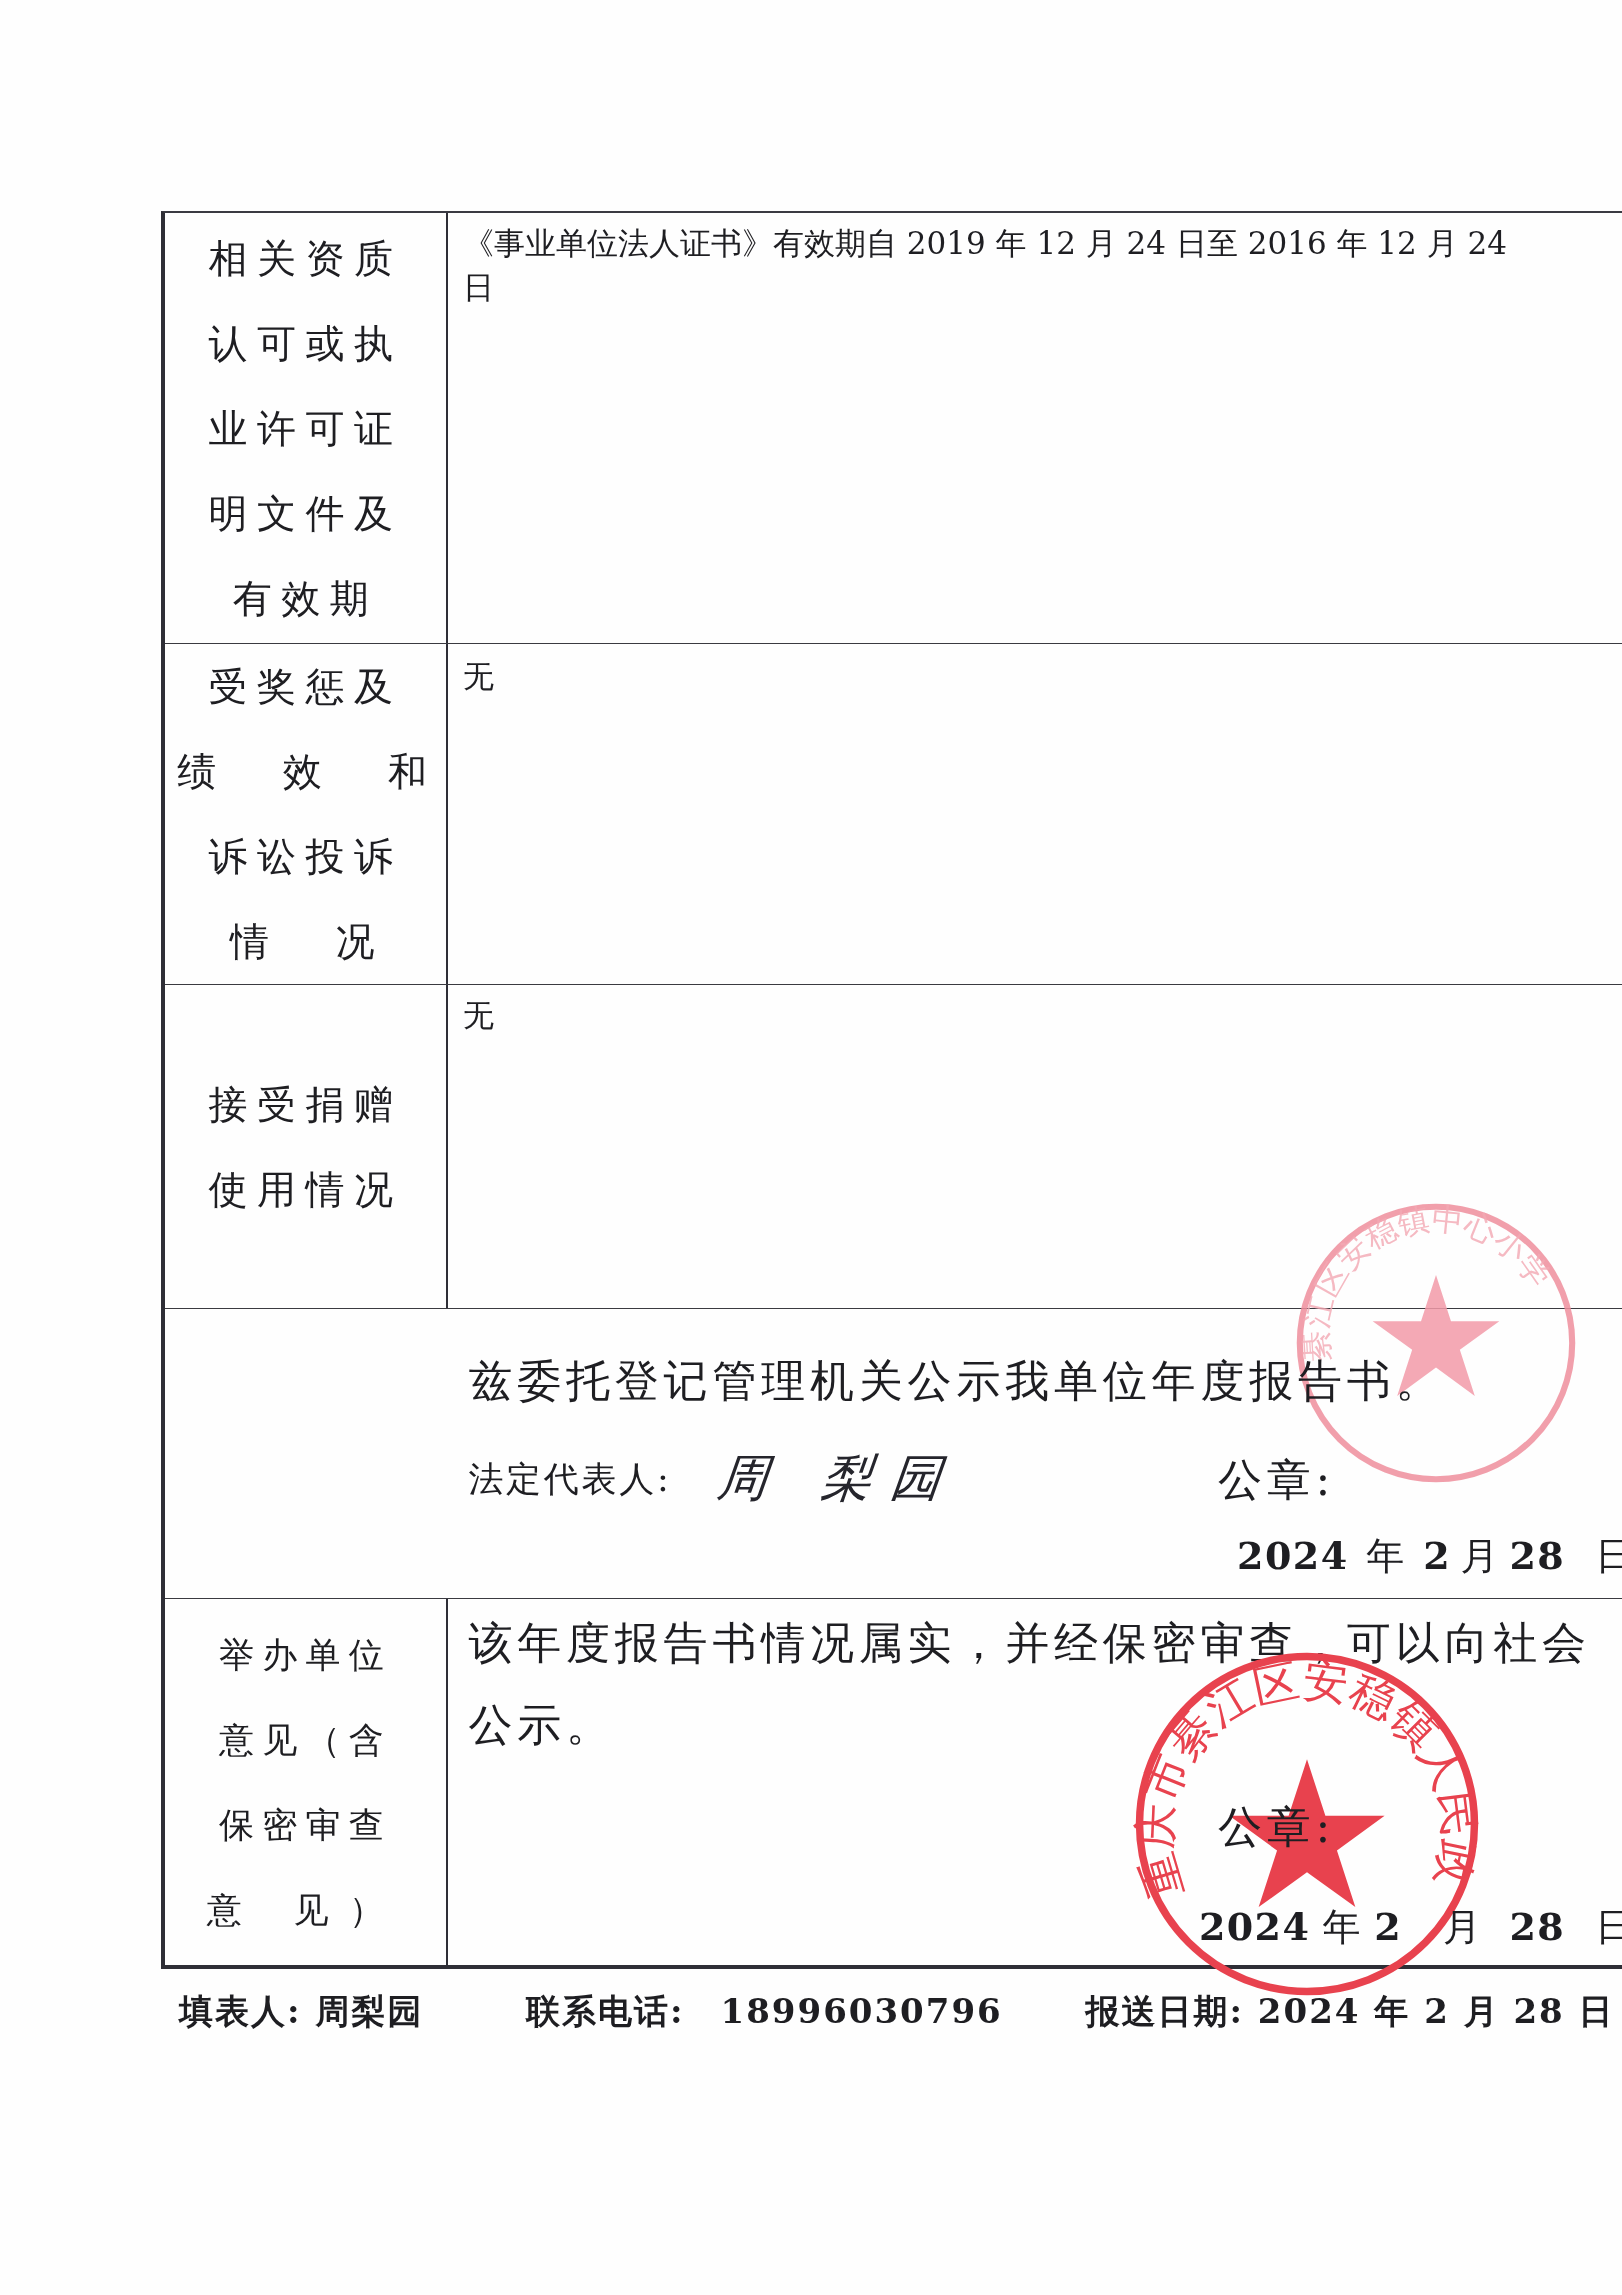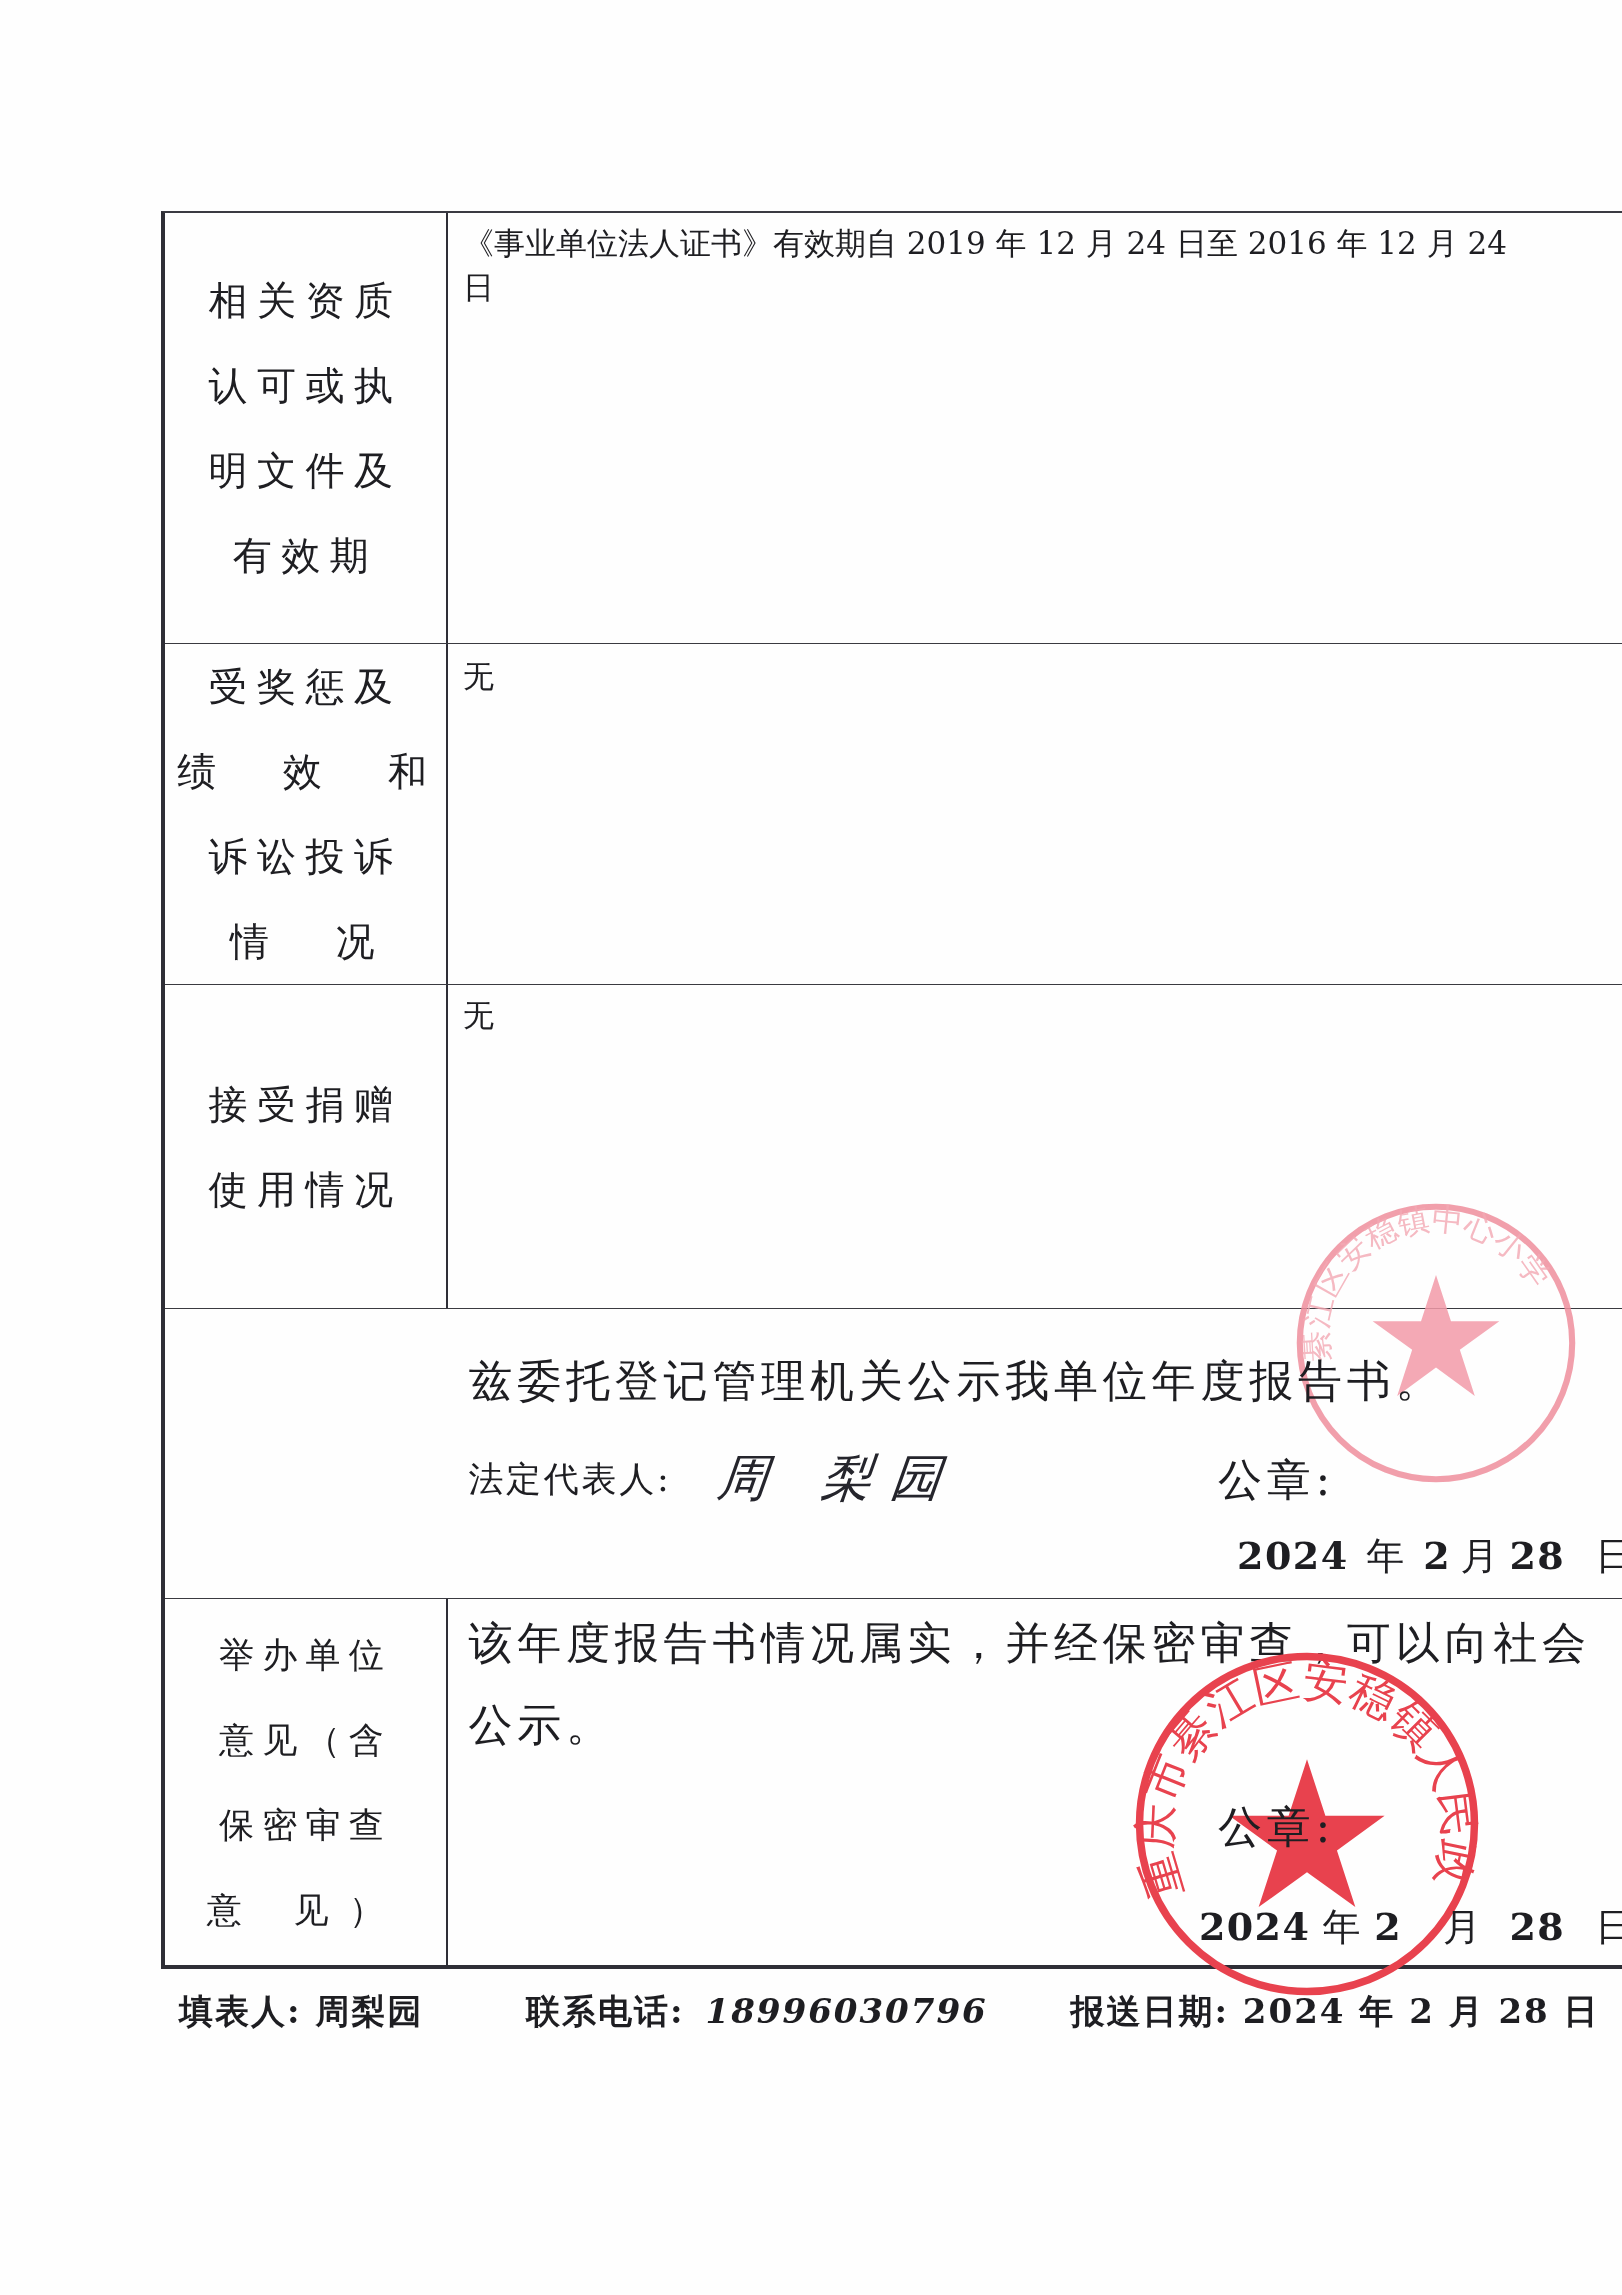--- a/index.html
+++ b/index.html
@@ -38,20 +38,21 @@
 <body>
 
 <div class="page">
 
   <div class="table">
 
     <div class="row" style="top:0; height:431px;">
       <div class="label-cell" style="padding-top:0;">
         <div class="label-line">相关资质</div>
         <div class="label-line">认可或执</div>
+        <div class="label-line">业许可证</div>
         <div class="label-line">明文件及</div>
         <div class="label-line">有效期</div>
       </div>
       <div class="content-cell" style="padding-left:15px;">
         <div class="plain" style="padding-top:8.2px; white-space:nowrap;">《事业单位法人证书》有效期自 2019 年 12 月 24 日至 2016 年 12 月 24</div>
         <div class="plain" style="padding-top:0;">日</div>
       </div>
     </div>
 
     <div class="row" style="top:431px; height:341px;">
@@ -129,20 +130,20 @@
       </div>
     </div>
 
   </div>
 
   <div class="footer">
     <span>填表人:</span>
     <span>周梨园</span>
     <span style="width:75px;"></span>
     <span>联系电话:</span>
-    <span style="margin-left:7px;font-style:italic;">18996030796</span>
+    <span style="margin-left:22px;">18996030796</span>
     <span style="width:55px;"></span>
     <span>报送日期:</span>
     <span>2024 年 2 月 28 日</span>
   </div>
 
 </div>
 
 
 </body></html>

